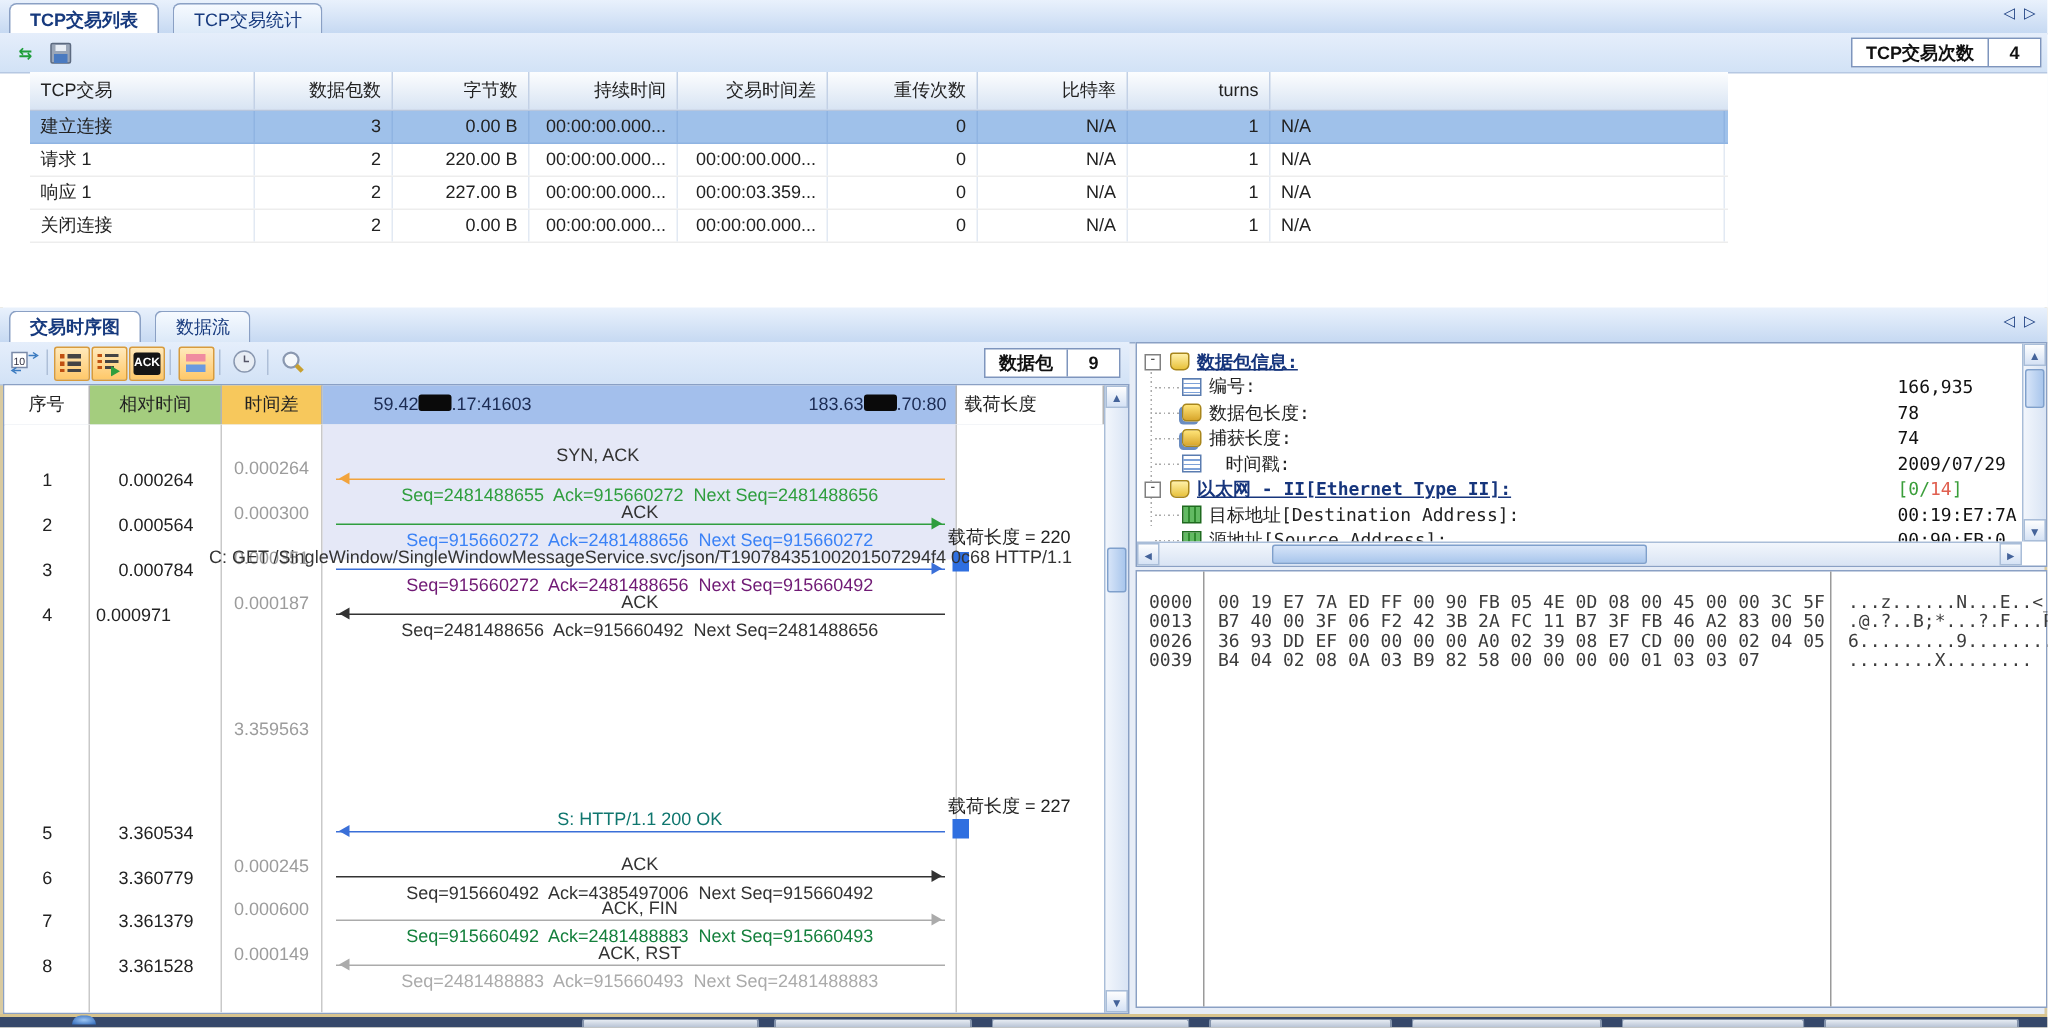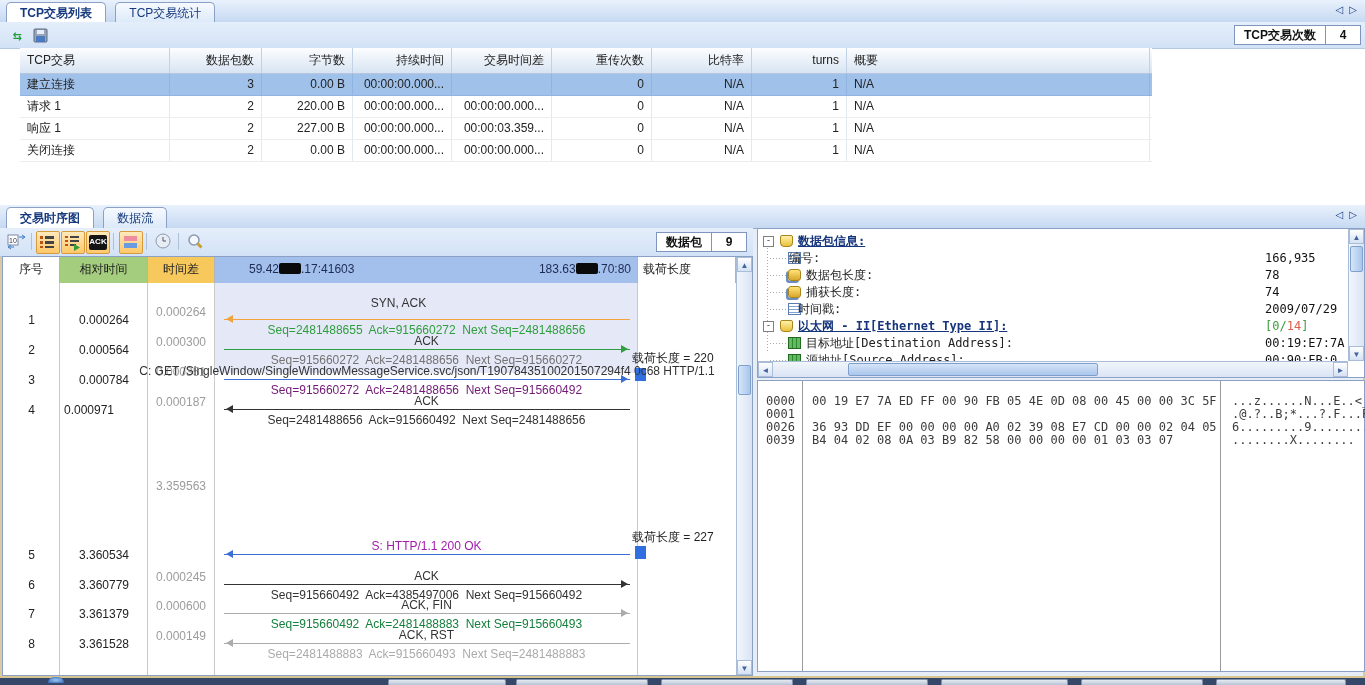--- a/index.html
+++ b/index.html
@@ -148,21 +148,20 @@
   <div class="tcp-table">
     <div class="thead">
         <div class="th al" style="width: 150px;">TCP交易</div>
         <div class="th" style="width: 92px;">数据包数</div>
         <div class="th" style="width: 91px;">字节数</div>
         <div class="th" style="width: 99px;">持续时间</div>
         <div class="th" style="width: 100px;">交易时间差</div>
         <div class="th" style="width: 100px;">重传次数</div>
         <div class="th" style="width: 100px;">比特率</div>
         <div class="th" style="width: 95px;">turns</div>
-        <div class="th al" style="width: 303px;">概要</div>
       </div>
     <div>
         <div class="trow sel">
           <div class="td al" style="width: 150px;">建立连接</div>
           <div class="td" style="width: 92px;">3</div>
           <div class="td" style="width: 91px;">0.00 B</div>
           <div class="td" style="width: 99px;">00:00:00.000...</div>
           <div class="td" style="width: 100px;"></div>
           <div class="td" style="width: 100px;">0</div>
           <div class="td" style="width: 100px;">N/A</div>
@@ -305,40 +304,40 @@
           <div class="head hl" style="border-right-color: rgb(242, 163, 60);"></div>
         </div>
         <div class="sq c inf" style="left: 212px; top: 40px; width: 423px; color: rgb(47, 158, 62);">Seq=2481488655  Ack=915660272  Next Seq=2481488656</div>
         <div class="sq c" style="left: 0px; top: 60px; width: 57px;">2</div>
         <div class="sq c" style="left: 57px; top: 60px; width: 88px;">0.000564</div>
         <div class="sq c dl" style="left: 145px; top: 52px; width: 66px;">0.000300</div>
         <div class="sq c lb" style="color: rgb(51, 51, 51); left: 212px; top: 51px; width: 423px;">ACK</div>
         <div class="arrow" style="left: 221px; top: 66px; width: 406px; border-top-color: rgb(47, 158, 62);">
           <div class="head hr" style="border-left-color: rgb(47, 158, 62);"></div>
         </div>
-        <div class="sq c inf" style="left: 212px; top: 70px; width: 423px; color: #737373;">Seq=915660272  Ack=2481488656  Next Seq=915660272</div>
+        <div class="sq c inf" style="left: 212px; top: 70px; width: 423px; color: #3b82f6;">Seq=915660272  Ack=2481488656  Next Seq=915660272</div>
         <div class="sq c" style="left: 0px; top: 90px; width: 57px;">3</div>
         <div class="sq c" style="left: 57px; top: 90px; width: 88px;">0.000784</div>
         <div class="sq c dl" style="left: 145px; top: 82px; width: 66px;">0.000351</div>
         <div class="sq c lb" style="color: rgb(51, 51, 51); left: 100px; top: 81px; width: 648px; z-index: 3;">C: GET /SingleWindow/SingleWindowMessageService.svc/json/T19078435100201507294f4 0c68 HTTP/1.1</div>
         <div class="arrow" style="left: 221px; top: 96px; width: 406px; border-top-color: rgb(58, 111, 216);">
           <div class="head hr" style="border-left-color: rgb(58, 111, 216);"></div>
         </div>
         <div class="sq c inf" style="left: 212px; top: 100px; width: 423px; color: #701a75;">Seq=915660272  Ack=2481488656  Next Seq=915660492</div>
         <div class="sq c" style="left: 0px; top: 120px; width: 57px;">4</div>
         <div class="sq c" style="left: 42px; top: 120px; width: 88px;">0.000971</div>
         <div class="sq c dl" style="left: 145px; top: 112px; width: 66px;">0.000187</div>
         <div class="sq c lb" style="color: rgb(51, 51, 51); left: 212px; top: 111px; width: 423px;">ACK</div>
         <div class="arrow" style="left: 221px; top: 126px; width: 406px; border-top-color: rgb(51, 51, 51);">
           <div class="head hl" style="border-right-color: rgb(51, 51, 51);"></div>
         </div>
         <div class="sq c inf" style="left: 212px; top: 130px; width: 423px; color: rgb(51, 51, 51);">Seq=2481488656  Ack=915660492  Next Seq=2481488656</div>
         <div class="sq c" style="left: 0px; top: 265px; width: 57px;">5</div>
         <div class="sq c" style="left: 57px; top: 265px; width: 88px;">3.360534</div>
-        <div class="sq c lb" style="color: #a21caf; left: 212px; top: 256px; width: 423px;">S: HTTP/1.1 200 OK</div>
+        <div class="sq c lb" style="color: #0f766e; left: 212px; top: 256px; width: 423px;">S: HTTP/1.1 200 OK</div>
         <div class="arrow" style="left: 221px; top: 271px; width: 406px; border-top-color: rgb(58, 111, 216);">
           <div class="head hl" style="border-right-color: rgb(58, 111, 216);"></div>
         </div>
         <div class="sq c" style="left: 0px; top: 295px; width: 57px;">6</div>
         <div class="sq c" style="left: 57px; top: 295px; width: 88px;">3.360779</div>
         <div class="sq c dl" style="left: 145px; top: 287px; width: 66px;">0.000245</div>
         <div class="sq c lb" style="color: rgb(51, 51, 51); left: 212px; top: 286px; width: 423px;">ACK</div>
         <div class="arrow" style="left: 221px; top: 301px; width: 406px; border-top-color: rgb(51, 51, 51);">
           <div class="head hr" style="border-left-color: rgb(51, 51, 51);"></div>
         </div>
@@ -371,39 +370,39 @@
     <div class="tree-rows">
       <div class="dotsv"></div>
     <div class="tree-row" style="top: 4px;">
           <div class="expand" style="left: 5px;">-</div>
           <div class="ticon branch-glyph" style="left: 22px;"></div>
           <div class="tlabel branch-label" style="left: 40px;">数据包信息:</div>
         </div>
         <div class="tree-row" style="top: 21px;">
           <div class="dots"></div>
           <div class="ticon form-icon" style="left: 30px;"></div>
-          <div class="tlabel" style="left: 31px;">编号:</div>
+          <div class="tlabel" style="left: 48px; font-family: Liberation Mono, monospace;">编号:</div>
           <div class="tval">166,935</div>
         </div>
         <div class="tree-row" style="top: 38px;">
           <div class="dots"></div>
           <div class="ticon length-icon" style="left: 30px;"></div>
           <div class="tlabel" style="left: 48px;">数据包长度:</div>
           <div class="tval">78</div>
         </div>
         <div class="tree-row" style="top: 55px;">
           <div class="dots"></div>
           <div class="ticon length-icon" style="left: 30px;"></div>
           <div class="tlabel" style="left: 48px;">捕获长度:</div>
           <div class="tval">74</div>
         </div>
         <div class="tree-row" style="top: 72px;">
           <div class="dots"></div>
           <div class="ticon form-icon" style="left: 30px;"></div>
-          <div class="tlabel" style="left: 40px;">时间戳:</div>
+          <div class="tlabel" style="left: 59px;">时间戳:</div>
           <div class="tval">2009/07/29</div>
         </div>
         <div class="tree-row" style="top: 89px;">
           <div class="expand" style="left: 5px;">-</div>
           <div class="ticon branch-glyph" style="left: 22px;"></div>
           <div class="tlabel branch-label" style="left: 40px;">以太网 - II[Ethernet Type II]:</div>
           <div class="tval"><span class="g">[0/</span><span class="r">14</span><span class="g">]</span></div>
         </div>
         <div class="tree-row" style="top: 106px;">
           <div class="dots"></div>
@@ -433,21 +432,22 @@
   <div class="hex-panel">
     <div class="hexdiv" style="left:44px;"></div>
     <div class="hexdiv" style="left:462px;"></div>
     <div>
         <div class="hexrow" style="top: 14px;">
           <div class="hoff">0000</div>
           <div class="hbytes">00 19 E7 7A ED FF 00 90 FB 05 4E 0D 08 00 45 00 00 3C 5F</div>
           <div class="hascii">...z......N...E..&lt;_</div>
         </div>
         <div class="hexrow" style="top: 27px;">
-          <div class="hoff">0001</div>
+          <div class="hoff">0013</div>
+          <div class="hbytes">B7 40 00 3F 06 F2 42 3B 2A FC 11 B7 3F FB 46 A2 83 00 50</div>
           <div class="hascii">.@.?..B;*...?.F...P</div>
         </div>
         <div class="hexrow" style="top: 40px;">
           <div class="hoff">0026</div>
           <div class="hbytes">36 93 DD EF 00 00 00 00 A0 02 39 08 E7 CD 00 00 02 04 05</div>
           <div class="hascii">6.........9........</div>
         </div>
         <div class="hexrow" style="top: 53px;">
           <div class="hoff">0039</div>
           <div class="hbytes">B4 04 02 08 0A 03 B9 82 58 00 00 00 00 01 03 03 07</div>

